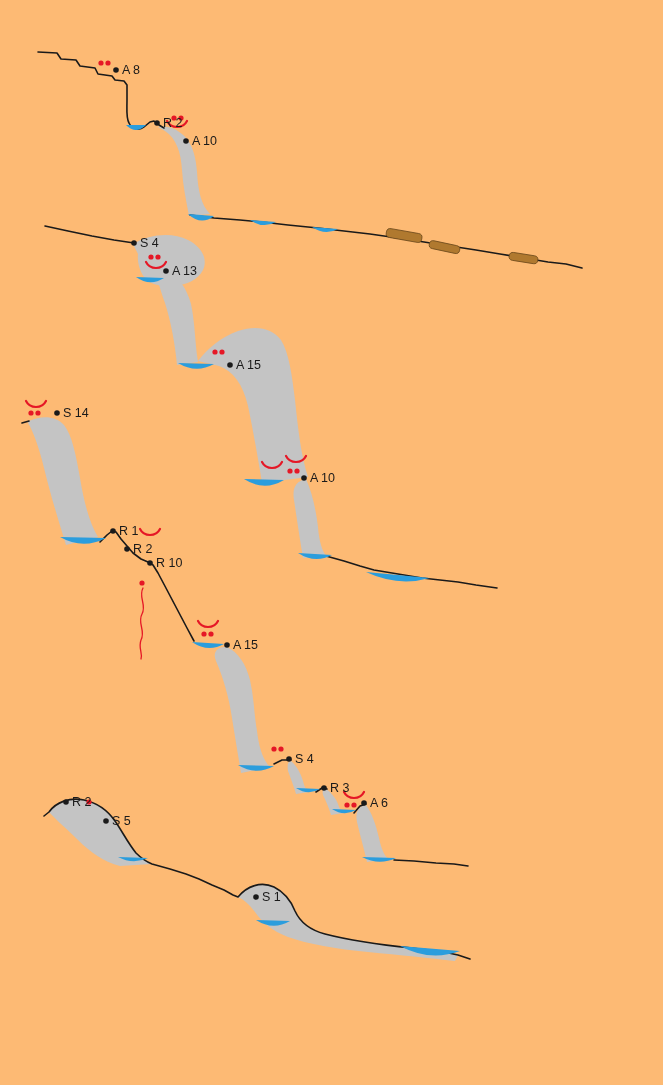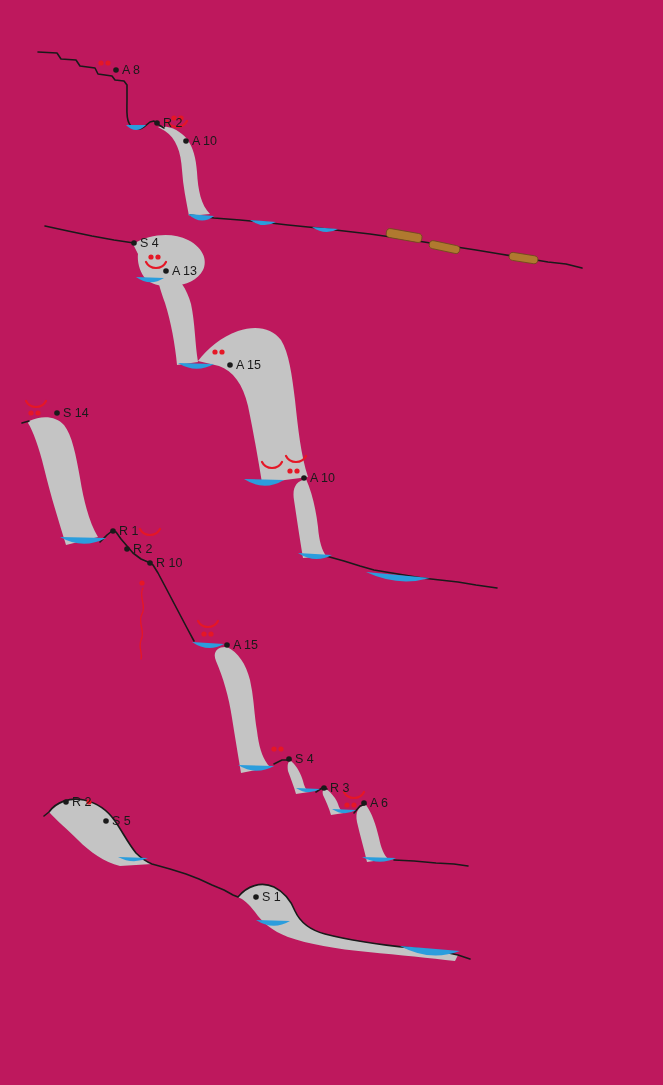--- a/index.html
+++ b/index.html
@@ -1,16 +1,16 @@
 <!DOCTYPE html>
 <html><head>
 <meta charset="utf-8">
 <style>
   html,body{margin:0;padding:0;background:#ffffff;}
-  .canvas{position:relative;width:663px;height:1085px;background:#be185d;overflow:hidden;}
+  .canvas{position:relative;width:663px;height:1085px;background:#fdba74;overflow:hidden;}
   svg{position:absolute;left:0;top:0;}
   .station-label{font:12.5px "Liberation Sans","DejaVu Sans",sans-serif;}
   .terrain{fill:none;stroke-width:1.6;stroke-linejoin:round;stroke-linecap:round;}
   .arc{fill:none;stroke-width:2.2;stroke-linecap:round;}
   .squiggle{fill:none;stroke-width:1.3;stroke-linecap:round;}
 </style>
 </head>
 <body>
 
 <div class="canvas">

